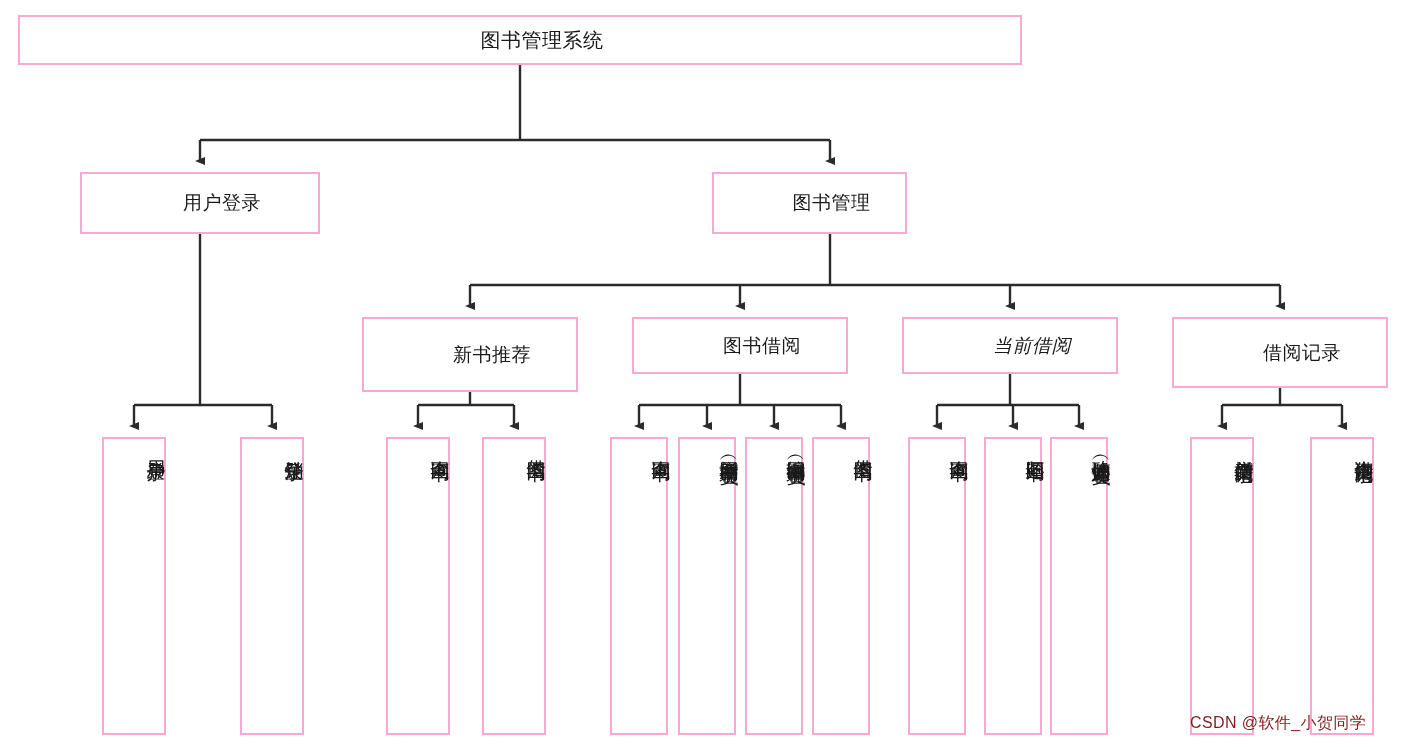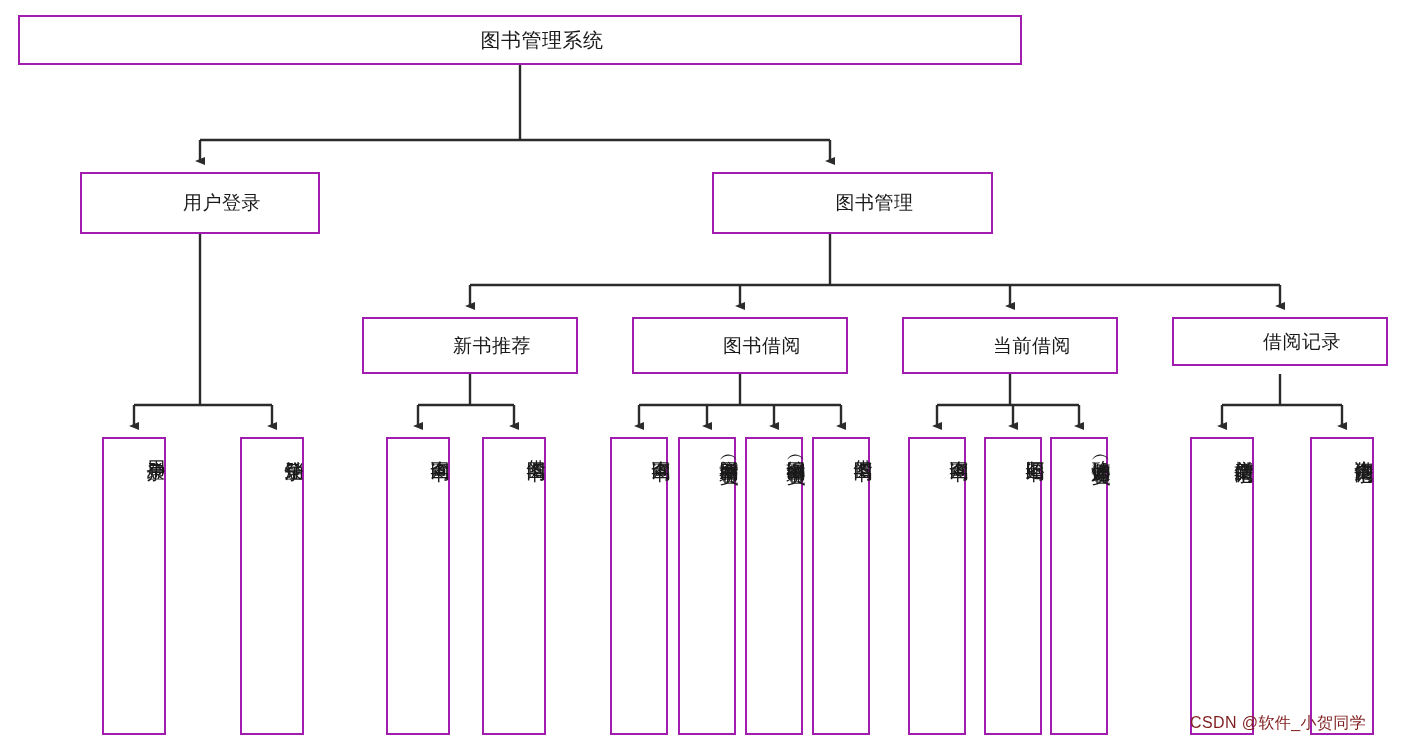--- a/index.html
+++ b/index.html
@@ -20,21 +20,21 @@
     left: 0;
     top: 0;
     width: 1405px;
     height: 747px;
     pointer-events: none;
   }
   .node {
     position: absolute;
     box-sizing: border-box;
     background: #ffffff;
-    border: 2px solid #a21caf;
+    border: 2px solid #f9a8d4;
     display: flex;
     align-items: center;
     justify-content: center;
     color: #1a1a1a;
     padding-left: 44px;
   }
   .node.horiz .node-label {
     writing-mode: horizontal-tb;
     white-space: nowrap;
     font-size: 19px;
@@ -110,33 +110,33 @@
       </g>
   </svg>
 
   <div id="nodes-layer">
       <div class="node horiz root" style="left: 18px; top: 15px; width: 1004px; height: 50px;">
         <span class="node-label">图书管理系统</span>
       </div>
       <div class="node horiz" style="left: 80px; top: 172px; width: 240px; height: 62px;">
         <span class="node-label">用户登录</span>
       </div>
-      <div class="node horiz" style="left: 712px; top: 172px; width: 281px; height: 62px;">
+      <div class="node horiz" style="left: 712px; top: 172px; width: 195px; height: 62px;">
         <span class="node-label">图书管理</span>
       </div>
-      <div class="node horiz" style="left: 362px; top: 317px; width: 216px; height: 57px;">
+      <div class="node horiz" style="left: 362px; top: 317px; width: 216px; height: 75px;">
         <span class="node-label">新书推荐</span>
       </div>
       <div class="node horiz" style="left: 632px; top: 317px; width: 216px; height: 57px; align-items: center;">
         <span class="node-label">图书借阅</span>
       </div>
-      <div class="node horiz" style="left: 902px; top: 317px; width: 216px; height: 57px;">
+      <div class="node horiz" style="left: 902px; top: 317px; width: 216px; height: 57px; font-style: italic;">
         <span class="node-label">当前借阅</span>
       </div>
-      <div class="node horiz" style="left: 1172px; top: 317px; width: 216px; height: 49px;">
+      <div class="node horiz" style="left: 1172px; top: 317px; width: 216px; height: 71px;">
         <span class="node-label">借阅记录</span>
       </div>
       <div class="node vert" style="left: 102px; top: 437px; width: 64px; height: 298px;">
         <span class="node-label">用户登录</span>
       </div>
       <div class="node vert" style="left: 240px; top: 437px; width: 64px; height: 298px;">
         <span class="node-label">注销登录</span>
       </div>
       <div class="node vert" style="left: 386px; top: 437px; width: 64px; height: 298px;">
         <span class="node-label">查询图书</span>

